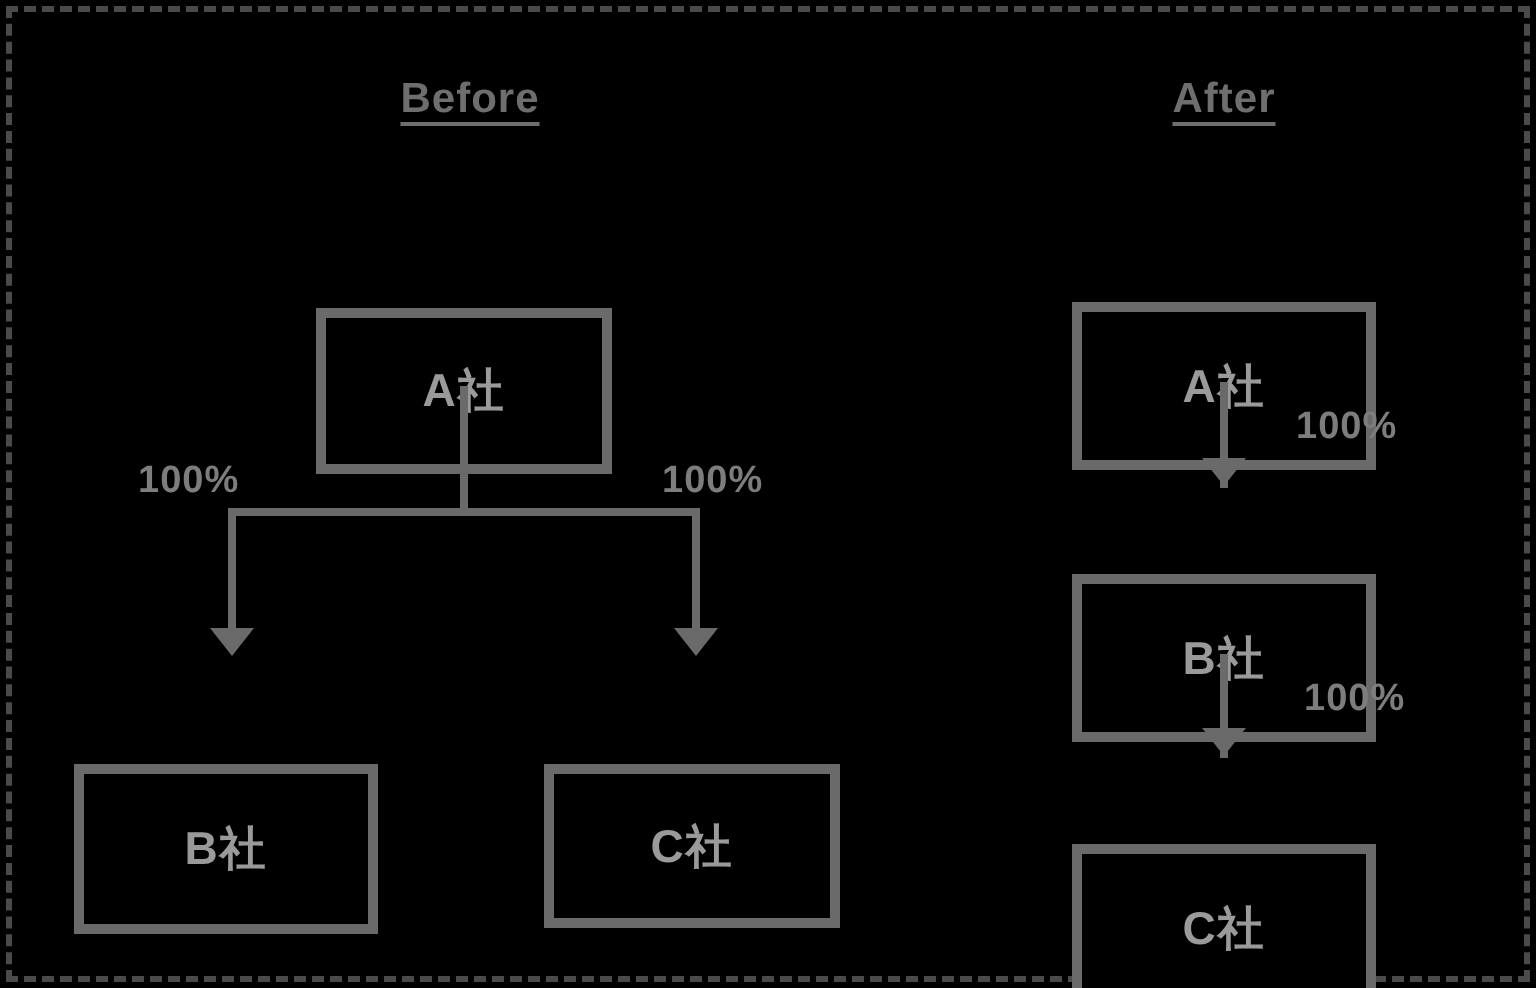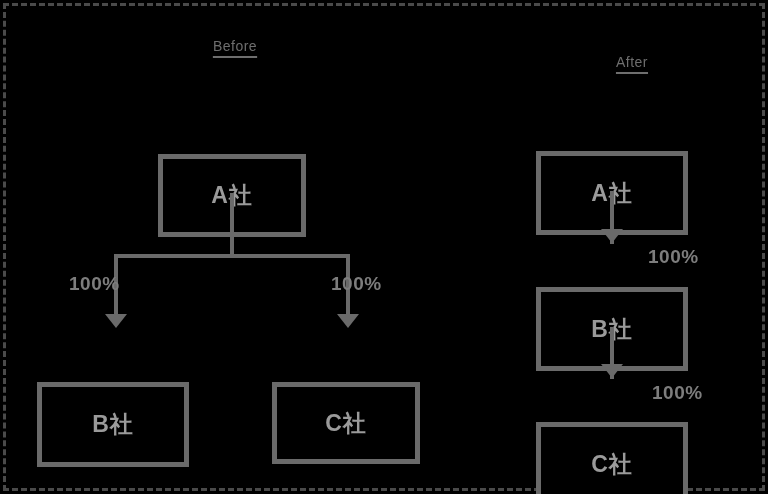--- a/index.html
+++ b/index.html
@@ -30,31 +30,31 @@
     height: 488px;
     box-sizing: border-box;
     border: 3px dashed #4a4a4a;
     pointer-events: none;
   }
 
   
   .section-title {
     position: absolute;
     color: #6e6e6e;
-    font-size: 14px;
-    font-weight: normal;
+    font-size: 21px;
+    font-weight: bold;
     letter-spacing: 0.5px;
     text-decoration: underline;
     text-underline-offset: 5px;
     text-decoration-thickness: 2px;
     white-space: nowrap;
     text-align: center;
   }
   #title-before { left: 155px; top: 38px; width: 160px; }
-  #title-after  { left: 552px; top: 38px; width: 160px; margin-top: 16px; }
+  #title-after  { left: 532px; top: 38px; width: 160px; }
 
   
   .node {
     position: absolute;
     box-sizing: border-box;
     background: #000000;
     border: 5px solid #6a6a6a;
     display: flex;
     align-items: center;
     justify-content: center;
@@ -113,21 +113,20 @@
   #a-arrow2   { left: 601px; top: 364px; }
 
   
   .pct {
     position: absolute;
     color: #7d7d7d;
     font-size: 19px;
     font-weight: bold;
     letter-spacing: 0.5px;
     white-space: nowrap;
-    margin-top: 43px;
   }
   #pct-before-left  { left: 69px;  top: 230px; }
   #pct-before-right { left: 331px; top: 230px; }
   #pct-after-top    { left: 648px; top: 203px; }
   #pct-after-bottom { left: 652px; top: 339px; }
 </style>
 </head>
 <body>
 
 <div id="canvas">

